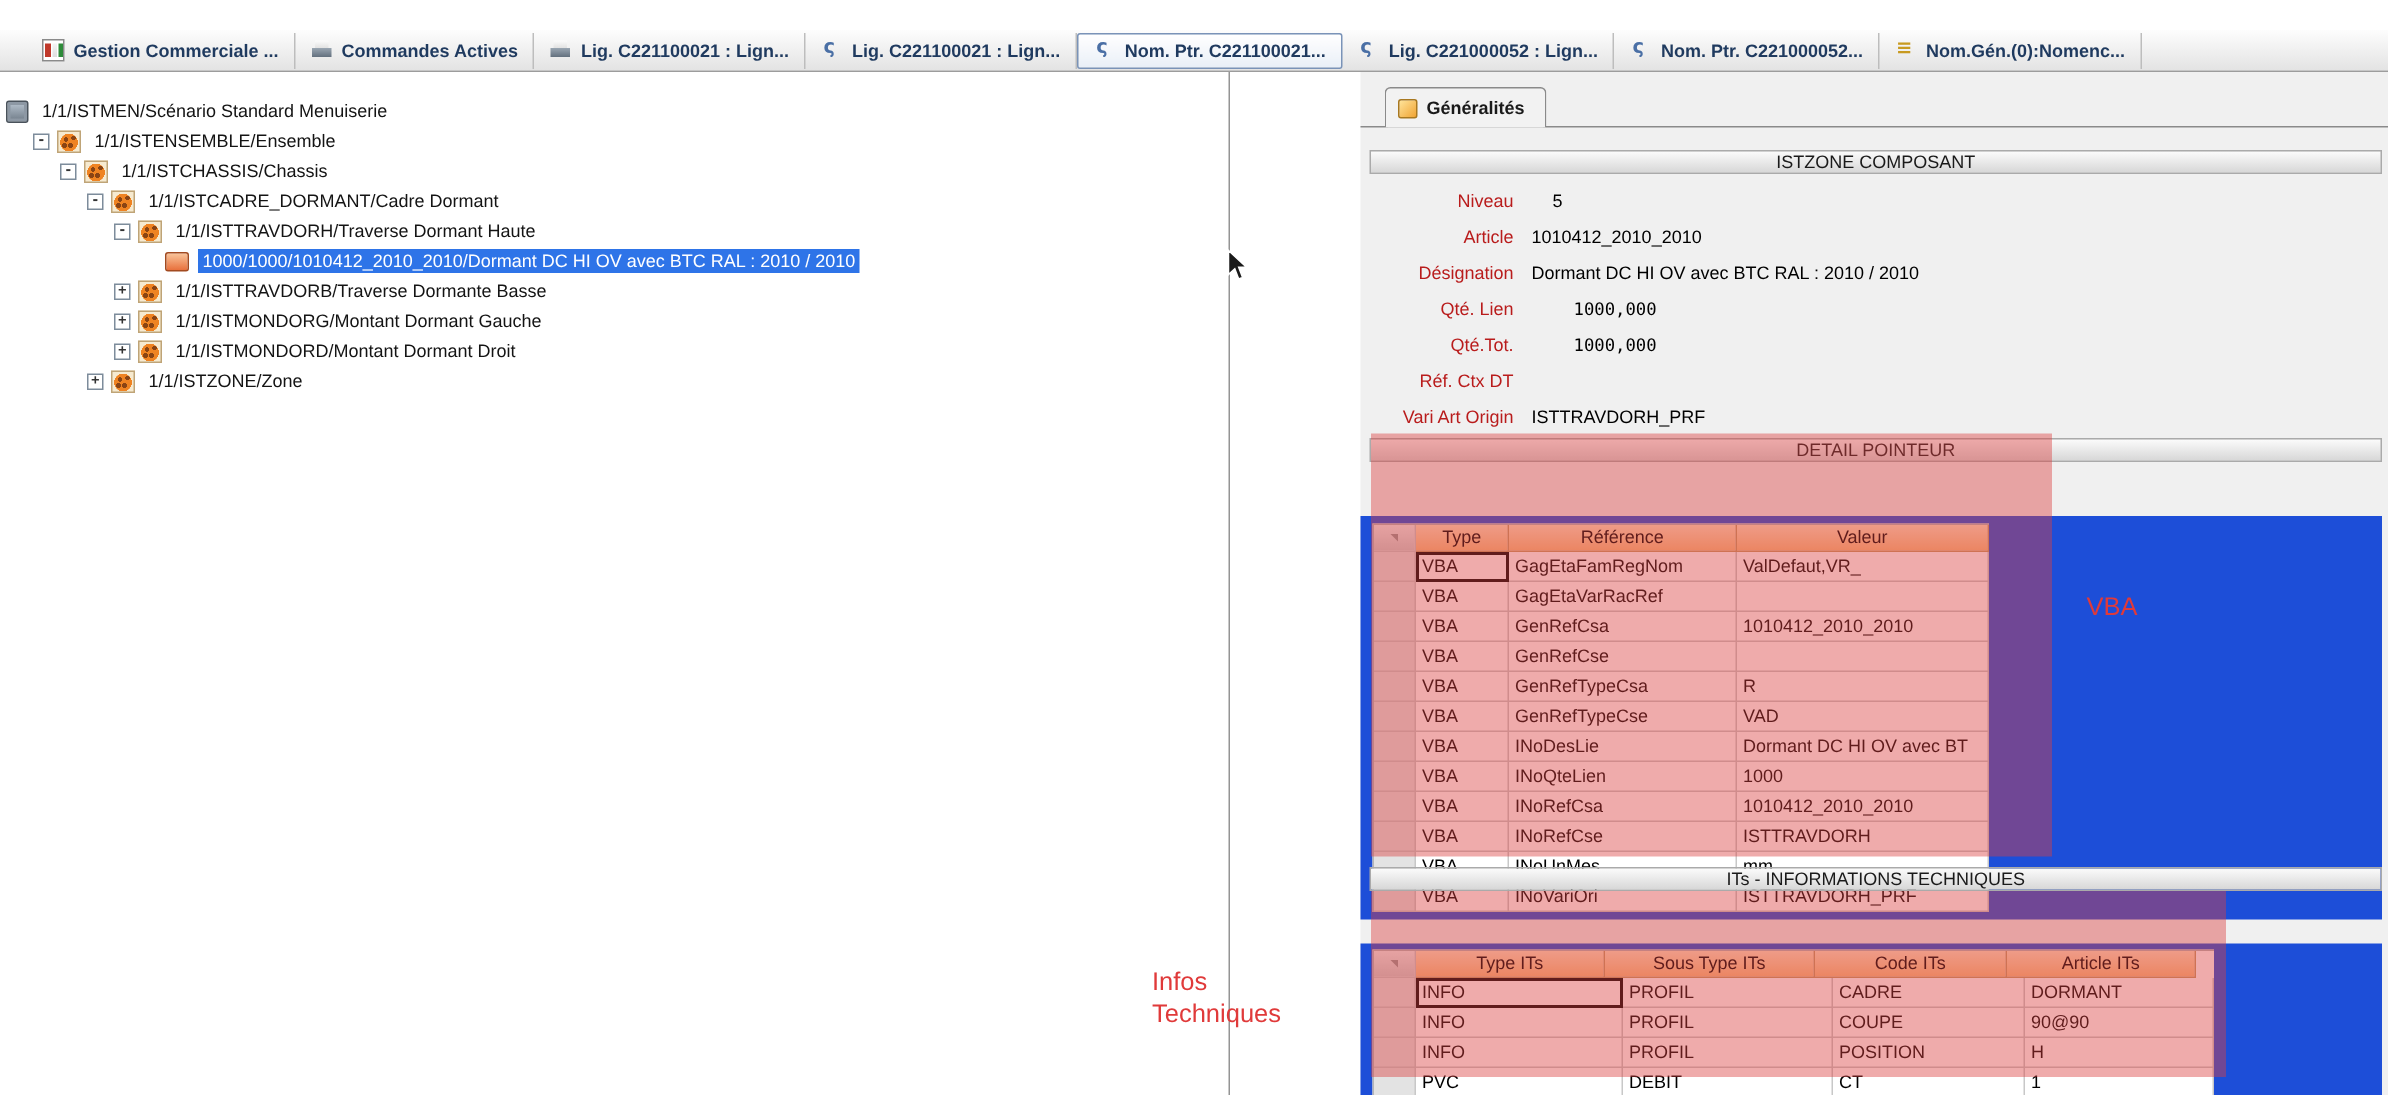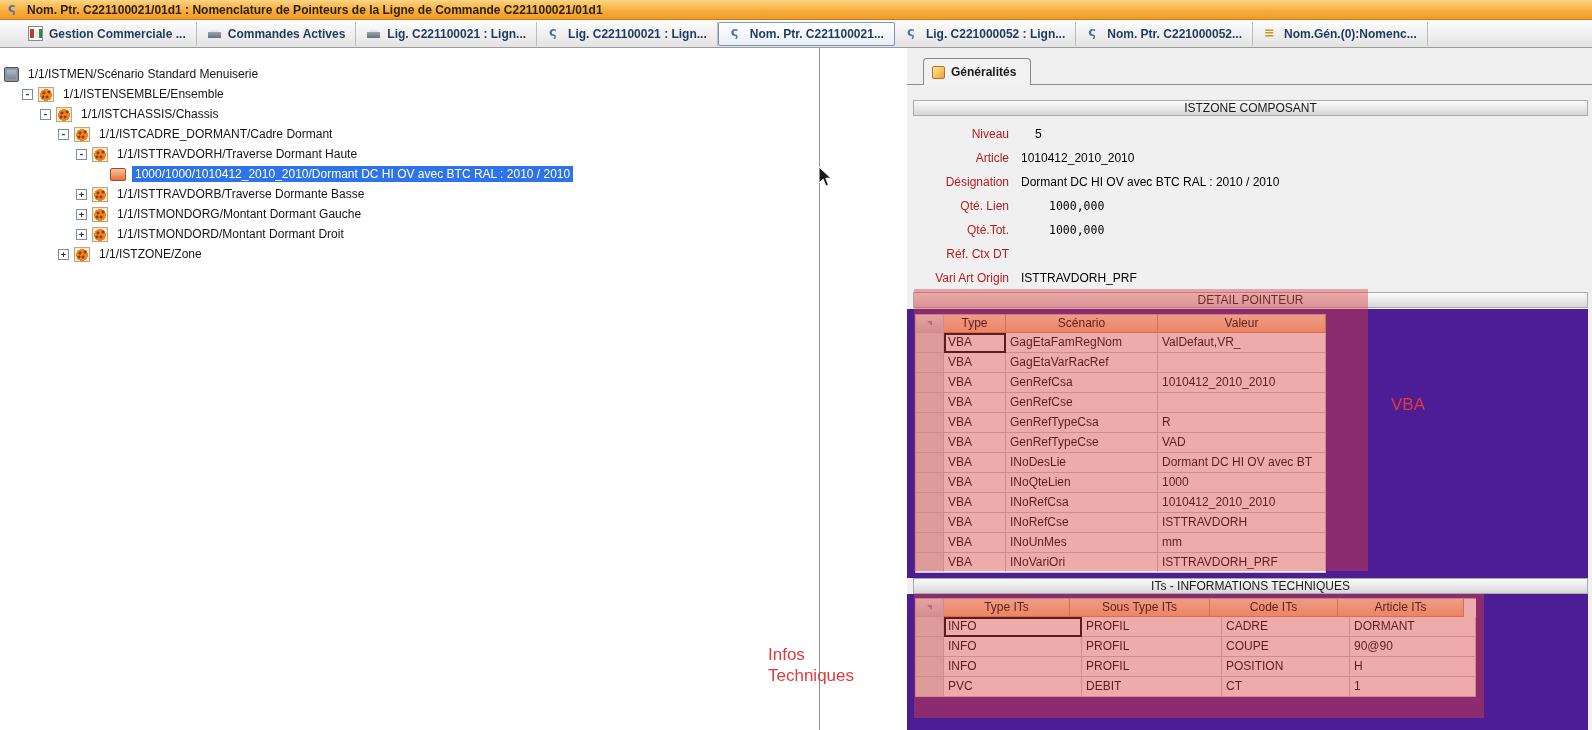--- a/index.html
+++ b/index.html
@@ -76,21 +76,21 @@
   .sb-its       { top:530px; }
 
   .fields { position:absolute; left:6px; right:4px; top:74px; height:168px; }
   .field-row { display:flex; align-items:center; height:24px; }
   .field-label { width:96px; text-align:right; margin-right:12px; color:#b91c1c; flex:0 0 auto; }
   .field-value { white-space:nowrap; color:#000; }
   .field-row:nth-child(1) .field-value { padding-left:14px; }
   .field-row:nth-child(4) .field-value,
   .field-row:nth-child(5) .field-value { padding-left:28px; font-family:"DejaVu Sans Mono", monospace; font-size:11.5px; }
 
-  .grid-zone { position:absolute; left:0; right:4px; background:#4c1d95; }
+  .grid-zone { position:absolute; left:0; right:4px; background:#1d4ed8;margin-top:35px; }
   .zone1 { top:261px; height:269px; padding:5px 0 0 8px; }
   .zone2 { top:546px; bottom:0; padding:4px 0 0 8px; }
 
   .dgrid { display:inline-block; border-top:1px solid #b5b5b5; border-left:1px solid #b5b5b5; background:#fff; }
   .dgrid-row { display:flex; height:20px; }
   .dgrid-row.dgrid-head { height:18px; }
   .dgrid-cell { border-right:1px solid #c8c8c8; border-bottom:1px solid #c8c8c8;
     padding:0 4px; line-height:19px; white-space:nowrap; overflow:hidden; flex:0 0 auto; }
   .dgrid-hcell { background:linear-gradient(#ffe3c0,var(--grid_header_orange,#f8bc7e));
     text-align:center; line-height:16px; border-right-color:#c79a62; border-bottom-color:#c79a62; }
@@ -108,24 +108,20 @@
   .anno-vba { left:484px; top:346px; }
   .anno-infos { left:768px; top:596px; }
 
   .cursor { position:absolute; left:818px; top:118px; z-index:9; }
 </style>
 </head>
 <body>
 
 <div class="screen">
 
-  <div class="titlebar">
-    <span class="ticon ticon-glyph"></span>
-    <span class="title-text">Nom. Ptr. C221100021/01d1 : Nomenclature de Pointeurs de la Ligne de Commande C221100021/01d1</span>
-  </div>
 
   <div class="tabbar">
       <div class="tab">
     <span class="ticon ticon-app"></span>
     <span class="tab-label">Gestion Commerciale ...</span>
   </div>
       <div class="tab">
     <span class="ticon ticon-printer"></span>
     <span class="tab-label">Commandes Actives</span>
   </div>
@@ -247,21 +243,21 @@
     <span class="field-label">Vari Art Origin</span>
     <span class="field-value">ISTTRAVDORH_PRF</span>
   </div>
         </div>
 
       <div class="section-bar sb-pointeur">DETAIL POINTEUR</div>
       <div class="grid-zone zone1">
         <div id="pointeur-grid-host"><div class="dgrid"><div class="dgrid-row dgrid-head">
                 <div class="dgrid-cell dgrid-sel dgrid-selhead" style="width: 28px;"></div>
                 <div class="dgrid-cell dgrid-hcell" style="width: 62px;">Type</div>
-                <div class="dgrid-cell dgrid-hcell" style="width: 152px;">Scénario</div>
+                <div class="dgrid-cell dgrid-hcell" style="width: 152px;">Référence</div>
                 <div class="dgrid-cell dgrid-hcell" style="width: 168px;">Valeur</div>
               </div><div class="dgrid-row">
                 <div class="dgrid-cell dgrid-sel" style="width: 28px;"></div>
                 <div class="dgrid-cell cell-cursor" style="width: 62px;">VBA</div>
                 <div class="dgrid-cell" style="width: 152px;">GagEtaFamRegNom</div>
                 <div class="dgrid-cell" style="width: 168px;">ValDefaut,VR_</div>
               </div><div class="dgrid-row">
                 <div class="dgrid-cell dgrid-sel" style="width: 28px;"></div>
                 <div class="dgrid-cell" style="width: 62px;">VBA</div>
                 <div class="dgrid-cell" style="width: 152px;">GagEtaVarRacRef</div>

